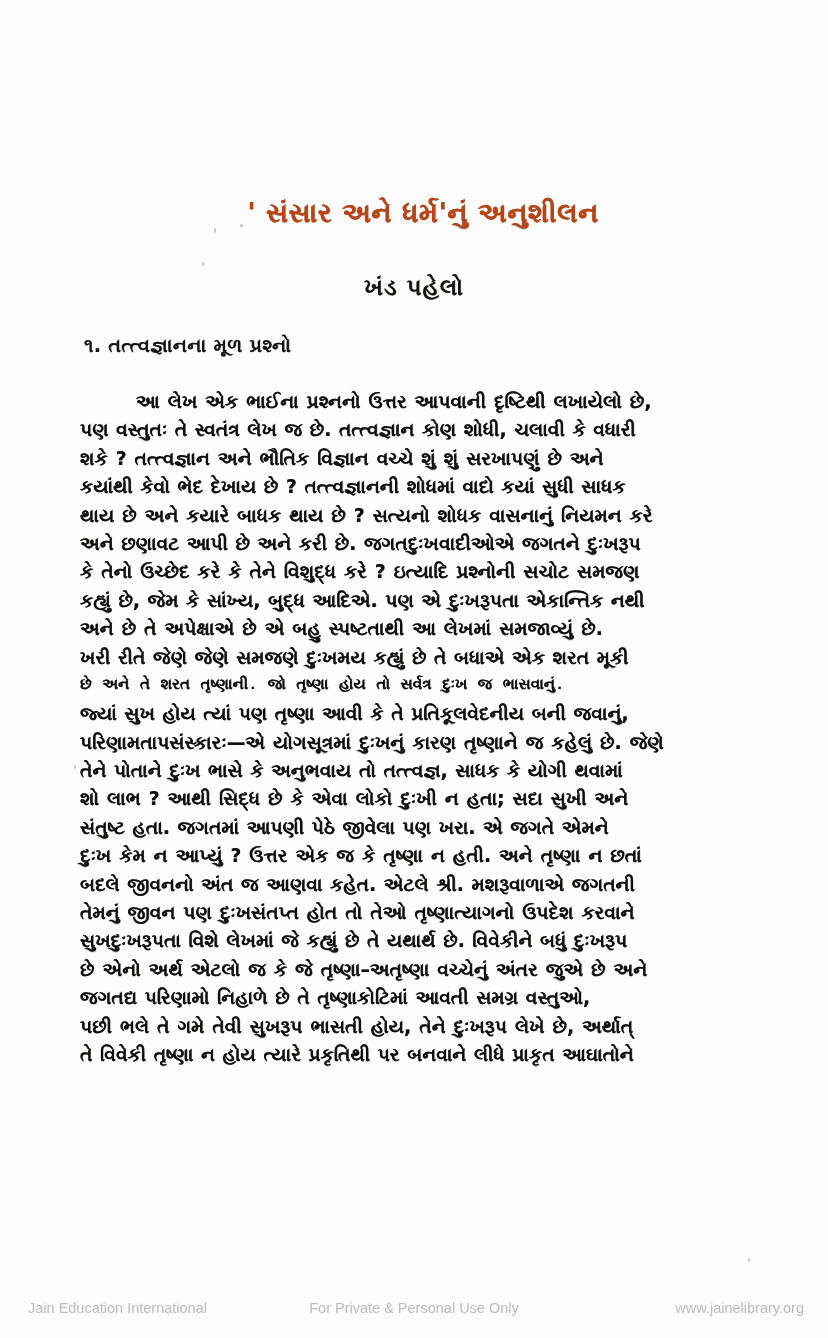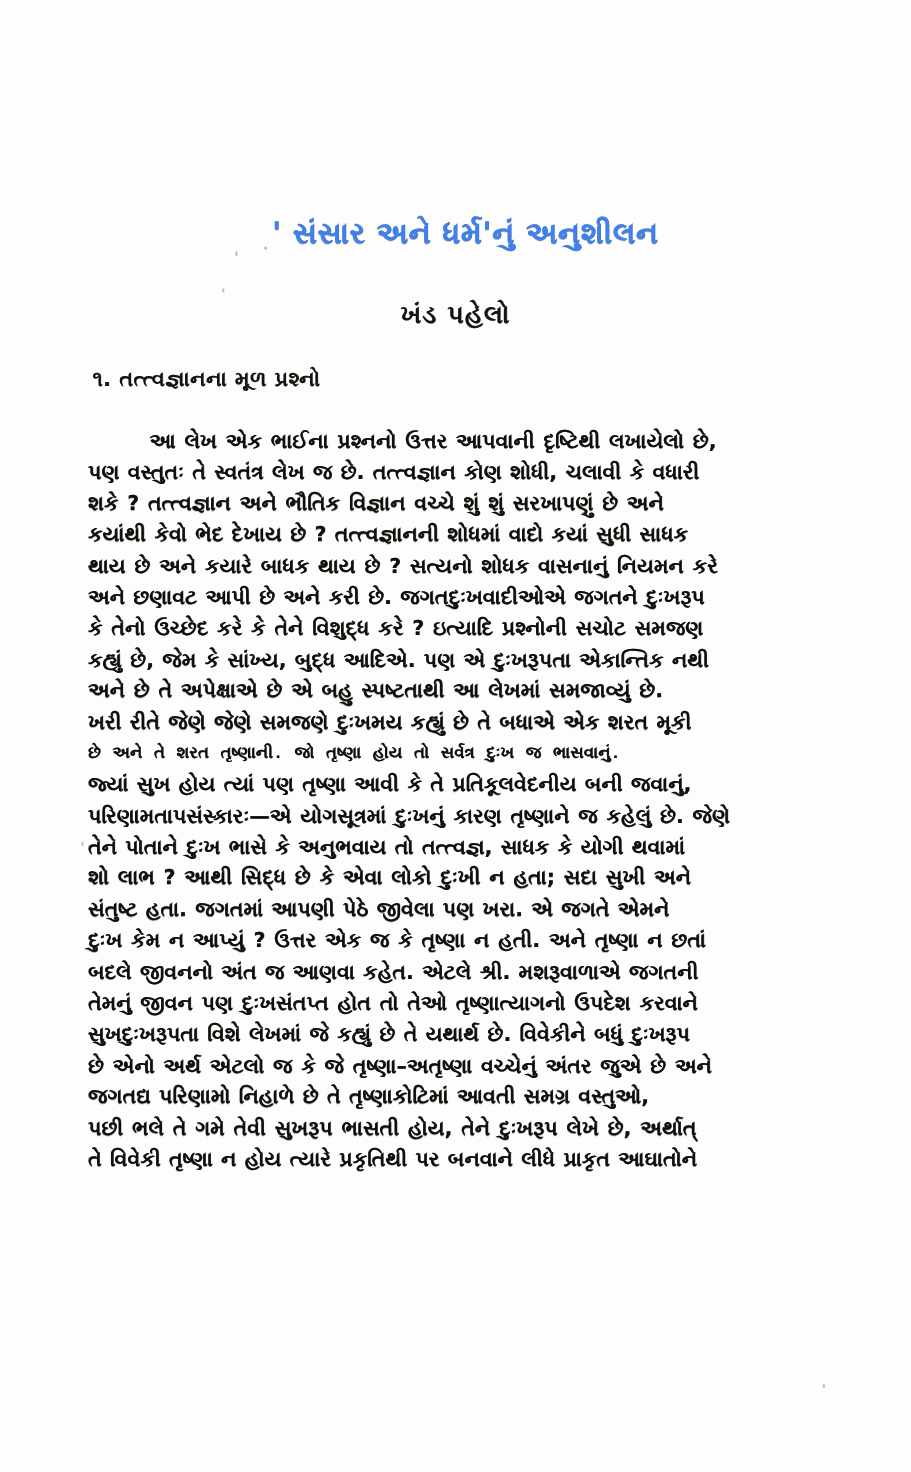--- a/index.html
+++ b/index.html
@@ -21,21 +21,21 @@
     position: absolute;
     left: 0;
     right: 0;
     top: 196px;
     text-align: center;
   }
   .doc-title {
     font-family: "DejaVu Sans", sans-serif;
     font-size: 27px;
     font-weight: 700;
-    color: #3b82f6;
+    color: #c2410c;
     letter-spacing: 0.6px;
     line-height: 1.25;
     margin: 0;
     padding-left: 18px;
     text-shadow: 0.4px 0 0 rgba(20,18,14,0.55), 0 0.4px 0 rgba(20,18,14,0.35);
   }
   .doc-subtitle {
     font-family: "DejaVu Sans", sans-serif;
     font-size: 23px;
     font-weight: 700;
@@ -168,14 +168,19 @@
     <div class="body-line" style="font-size: 18.6px;">દુઃખ કેમ ન આપ્યું ? ઉત્તર એક જ કે તૃષ્ણા ન હતી. અને તૃષ્ણા ન છતાં</div>
     <div class="body-line" style="font-size: 18.6px;">બદલે જીવનનો અંત જ આણવા કહેત. એટલે શ્રી. મશરૂવાળાએ જગતની</div>
     <div class="body-line" style="font-size: 18.6px;">તેમનું જીવન પણ દુઃખસંતપ્ત હોત તો તેઓ તૃષ્ણાત્યાગનો ઉપદેશ કરવાને</div>
     <div class="body-line" style="font-size: 18.6px;">સુખદુઃખરૂપતા વિશે લેખમાં જે કહ્યું છે તે યથાર્થ છે. વિવેકીને બધું દુઃખરૂપ</div>
     <div class="body-line" style="font-size: 18.6px;">છે એનો અર્થ એટલો જ કે જે તૃષ્ણા–અતૃષ્ણા વચ્ચેનું અંતર જુએ છે અને</div>
     <div class="body-line" style="font-size: 18.6px;">જગતદ્ય પરિણામો નિહાળે છે તે તૃષ્ણાકોટિમાં આવતી સમગ્ર વસ્તુઓ,</div>
     <div class="body-line" style="font-size: 18.6px;">પછી ભલે તે ગમે તેવી સુખરૂપ ભાસતી હોય, તેને દુઃખરૂપ લેખે છે, અર્થાત્</div>
     <div class="body-line" style="font-size: 18.6px;">તે વિવેકી તૃષ્ણા ન હોય ત્યારે પ્રકૃતિથી પર બનવાને લીધે પ્રાકૃત આઘાતોને</div>
   </div>
 
+  <div class="footer">
+    <span class="footer-left">Jain Education International</span>
+    <span class="footer-center">For Private &amp; Personal Use Only</span>
+    <span class="footer-right">www.jainelibrary.org</span>
+  </div>
 
 </div>
 
 </body></html>

